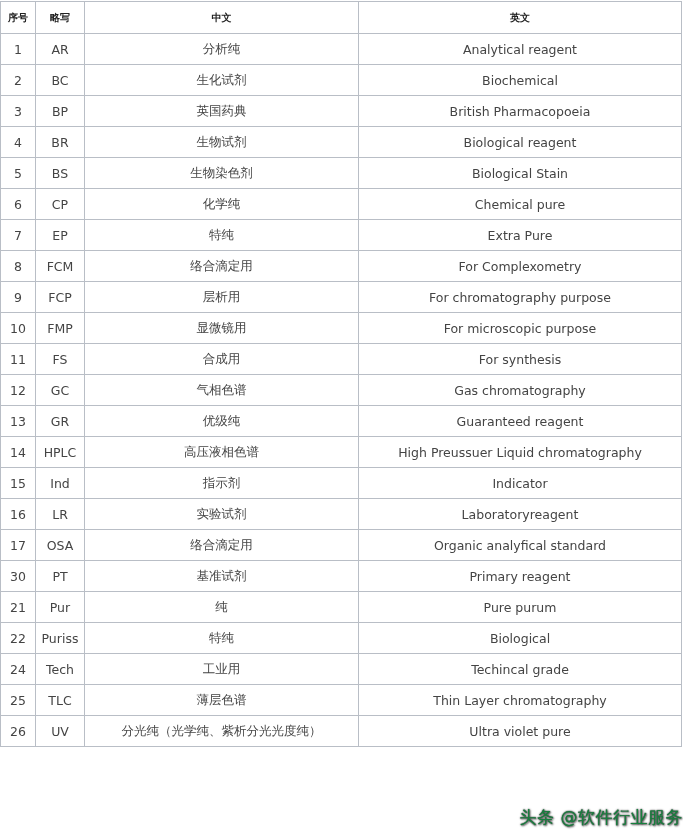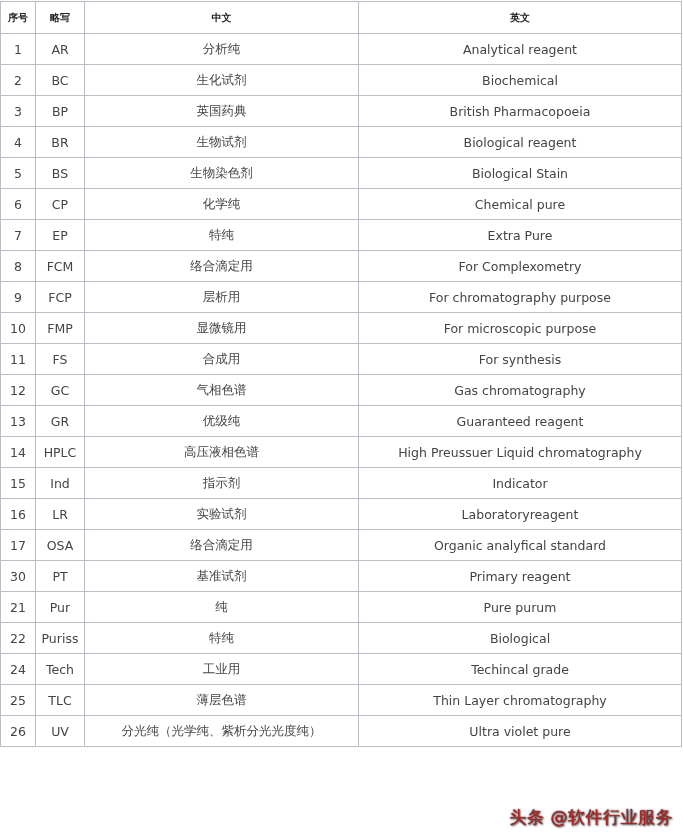--- a/index.html
+++ b/index.html
@@ -10,22 +10,22 @@
     border: 1px solid #b9bec6; text-align: center; vertical-align: middle;
     height: 30px; padding: 0; font-size: 12.5px; white-space: nowrap; overflow: hidden;
   }
   table.abbr th { font-weight: bold; color: #222; font-size: 10px; height: 31px; }
   table.abbr td { color: #444; }
   col.c-no { width: 35px; }
   col.c-abbr { width: 49px; }
   col.c-cn { width: 274px; }
   col.c-en { width: 323px; }
   .watermark {
-    position: absolute; right: 10px; top: 806px;
-    font-size: 17px; color: #b91c1c; letter-spacing: 0.5px;
+    position: absolute; right: 0; top: 806px;
+    font-size: 17px; color: #15803d; letter-spacing: 0.5px;
     text-shadow: 0 0 2px #555, 0 0 1px #333, 1px 1px 2px #444;
     font-family: "DejaVu Sans", sans-serif; pointer-events: none;
   }
 </style>
 </head>
 <body>
 
 <table class="abbr">
   <colgroup>
     <col class="c-no">

